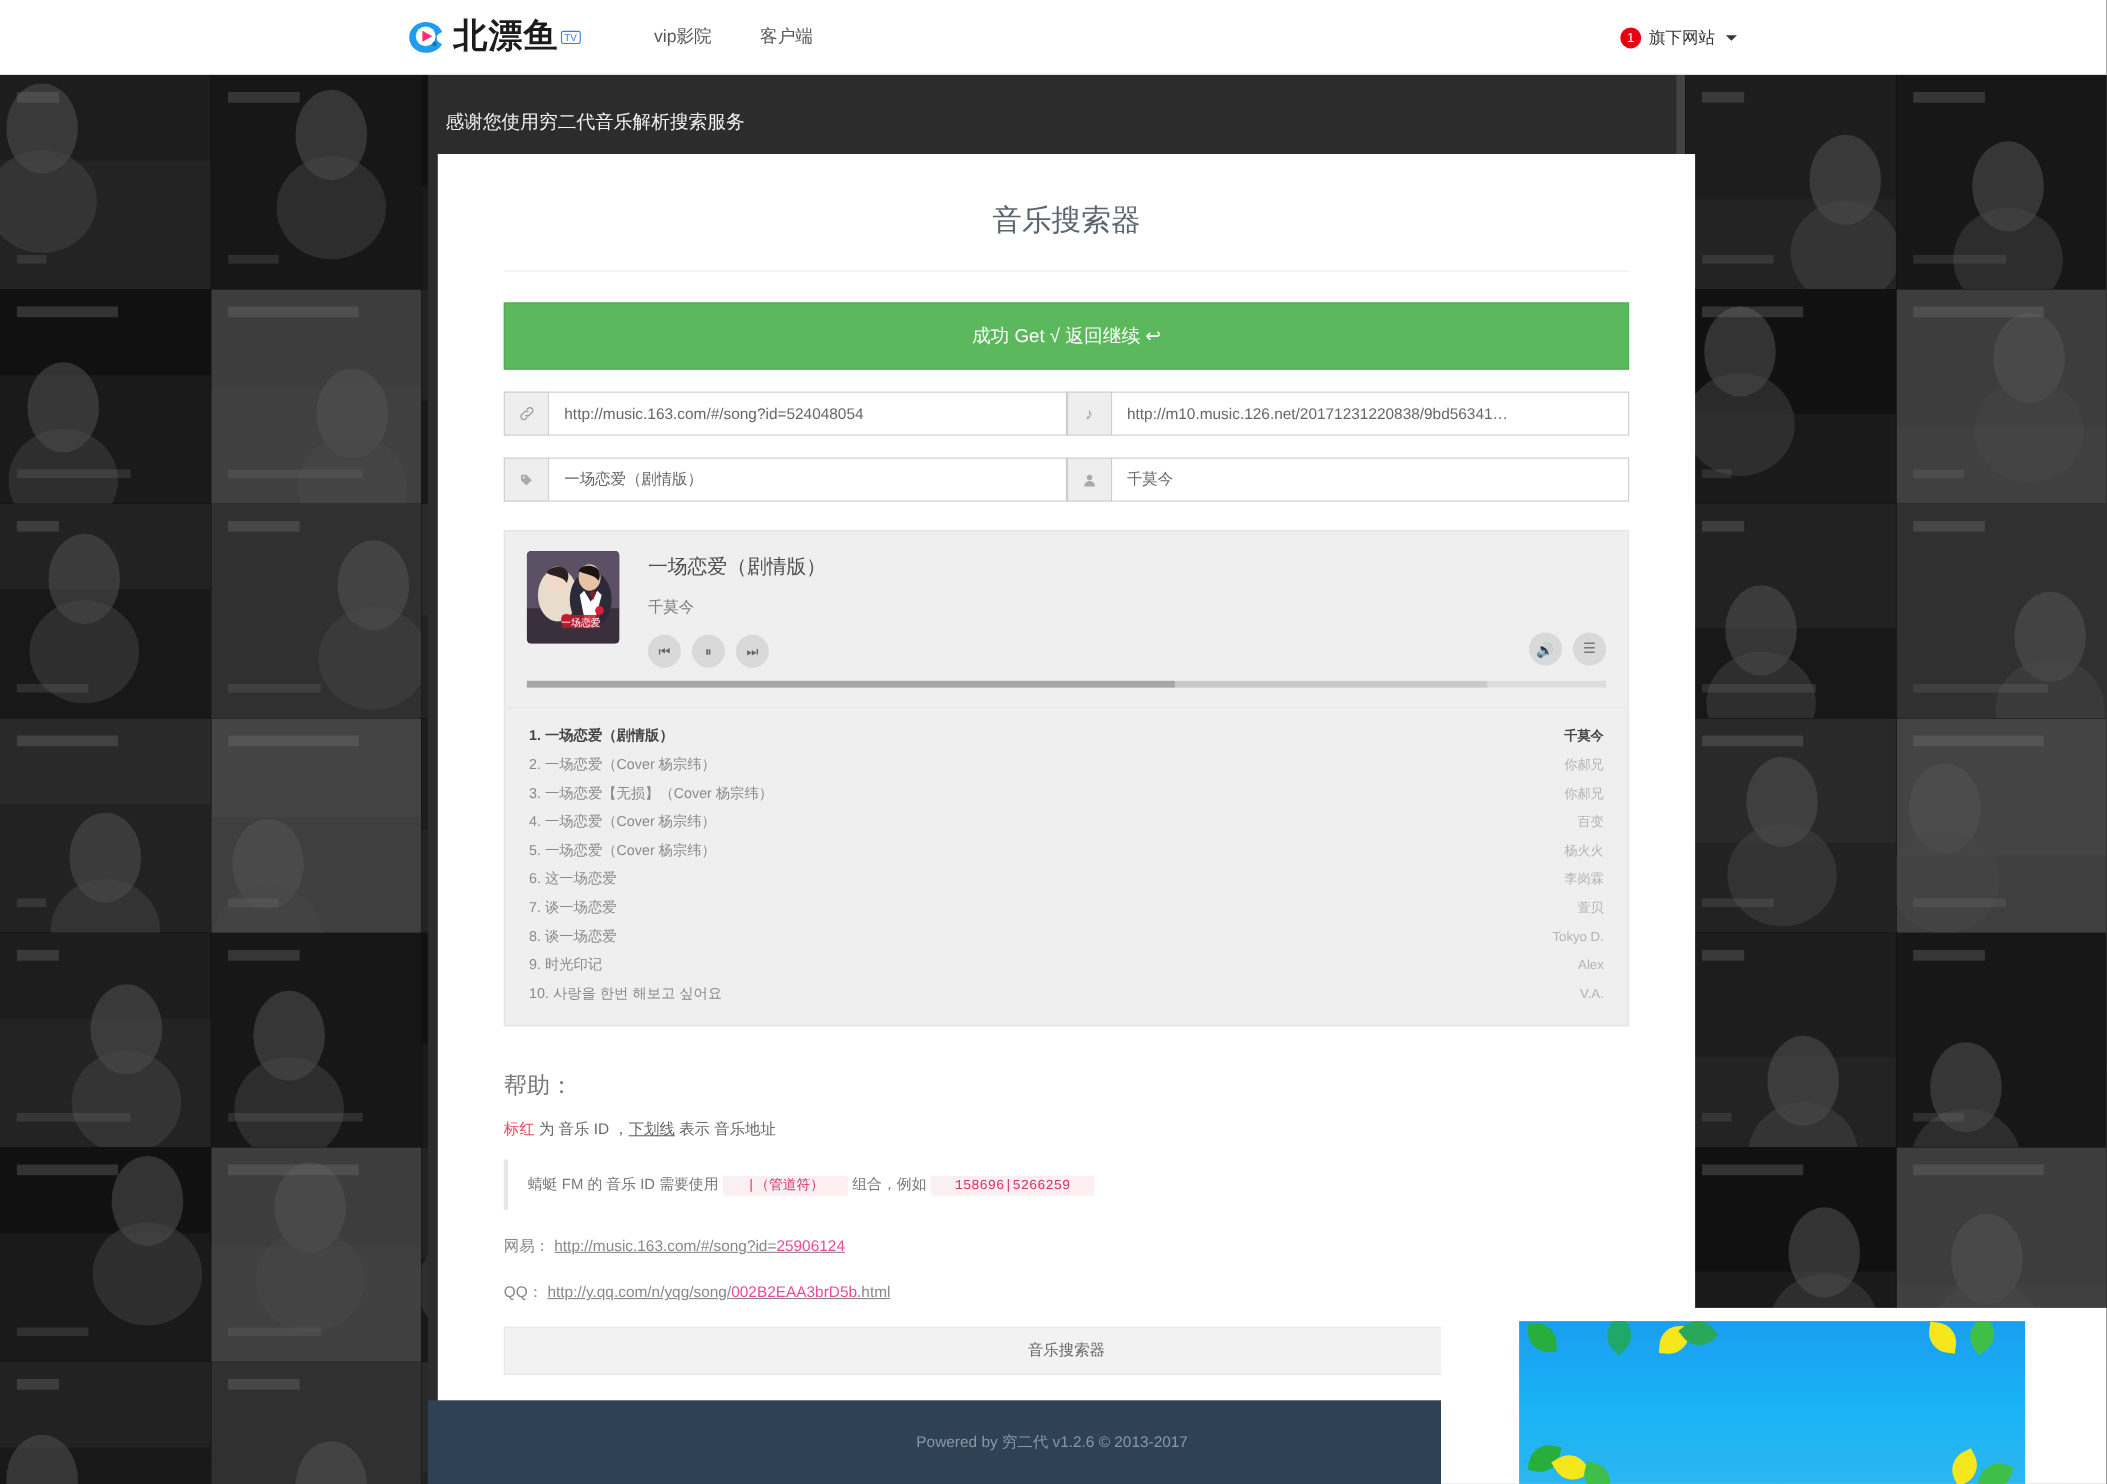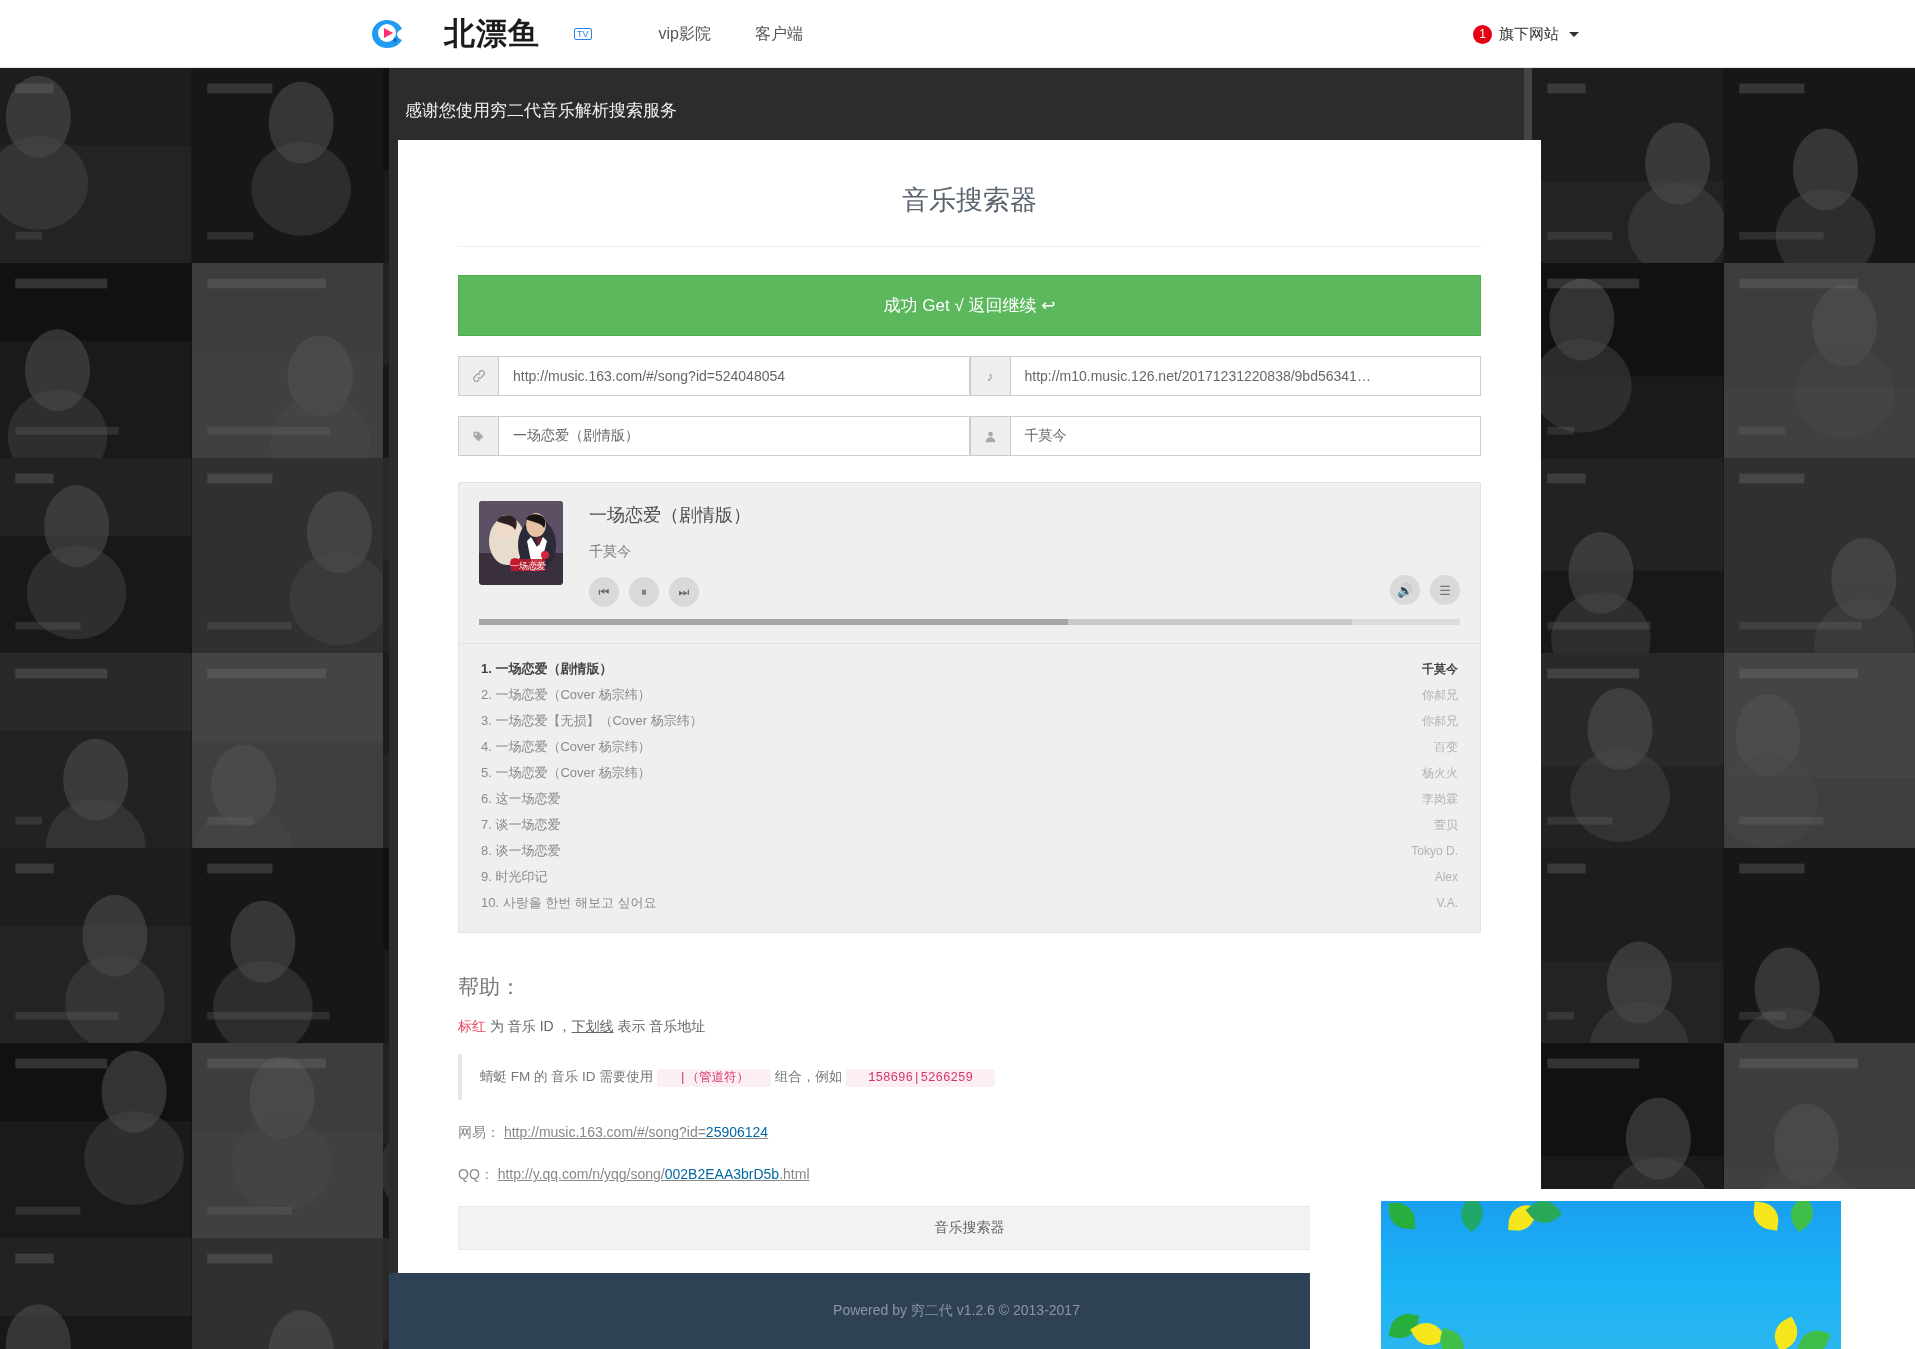--- a/index.html
+++ b/index.html
@@ -16,21 +16,20 @@
     position: absolute; top: 0; left: 0; right: 0; height: 68px;
     background: #ffffff;
     border-bottom: 1px solid #e7e7e7;
     z-index: 40;
     display: flex; align-items: center;
   }
   .brand {
     display: flex; align-items: center;
     margin-left: 368px;
     text-decoration: none;
-    gap: 32px;
   }
   .brand-mark {
     width: 38px; height: 38px; position: relative; margin-right: 6px;
   }
   .brand-text {
     font-size: 31px; font-weight: bold; color: #1b1b1b;
     letter-spacing: 1px; line-height: 1;
     font-family: "DejaVu Sans", sans-serif;
   }
   .brand-tv {
@@ -176,21 +175,21 @@
   .quote {
     border-left: 4px solid #e6e6e6; padding: 14px 18px; margin-top: 18px;
     font-size: 13.5px; color: #777;
   }
   .code-pink {
     background: #fbeff2; color: #d6336c; padding: 2px 22px;
     border-radius: 3px; font-family: "Liberation Mono", monospace; font-size: 12.5px;
   }
   .ex-row { font-size: 14px; color: #888; margin-top: 24px; }
   .ex-row a { color: #888; text-decoration: underline; }
-  .ex-row a .red { color: #0369a1; }
+  .ex-row a .red { color: #ec4899; }
   .more-btn {
     margin-top: 22px; background: #f2f2f2; border: 1px solid #e8e8e8;
     text-align: center; padding: 12px; font-size: 14px; color: #666;
     cursor: pointer;
   }
 
   
   .footer {
     position: absolute; left: 389px; width: 1135px; top: 1273px; height: 76px;
     background: #2f4154; color: #8a98a6; font-size: 14px;

